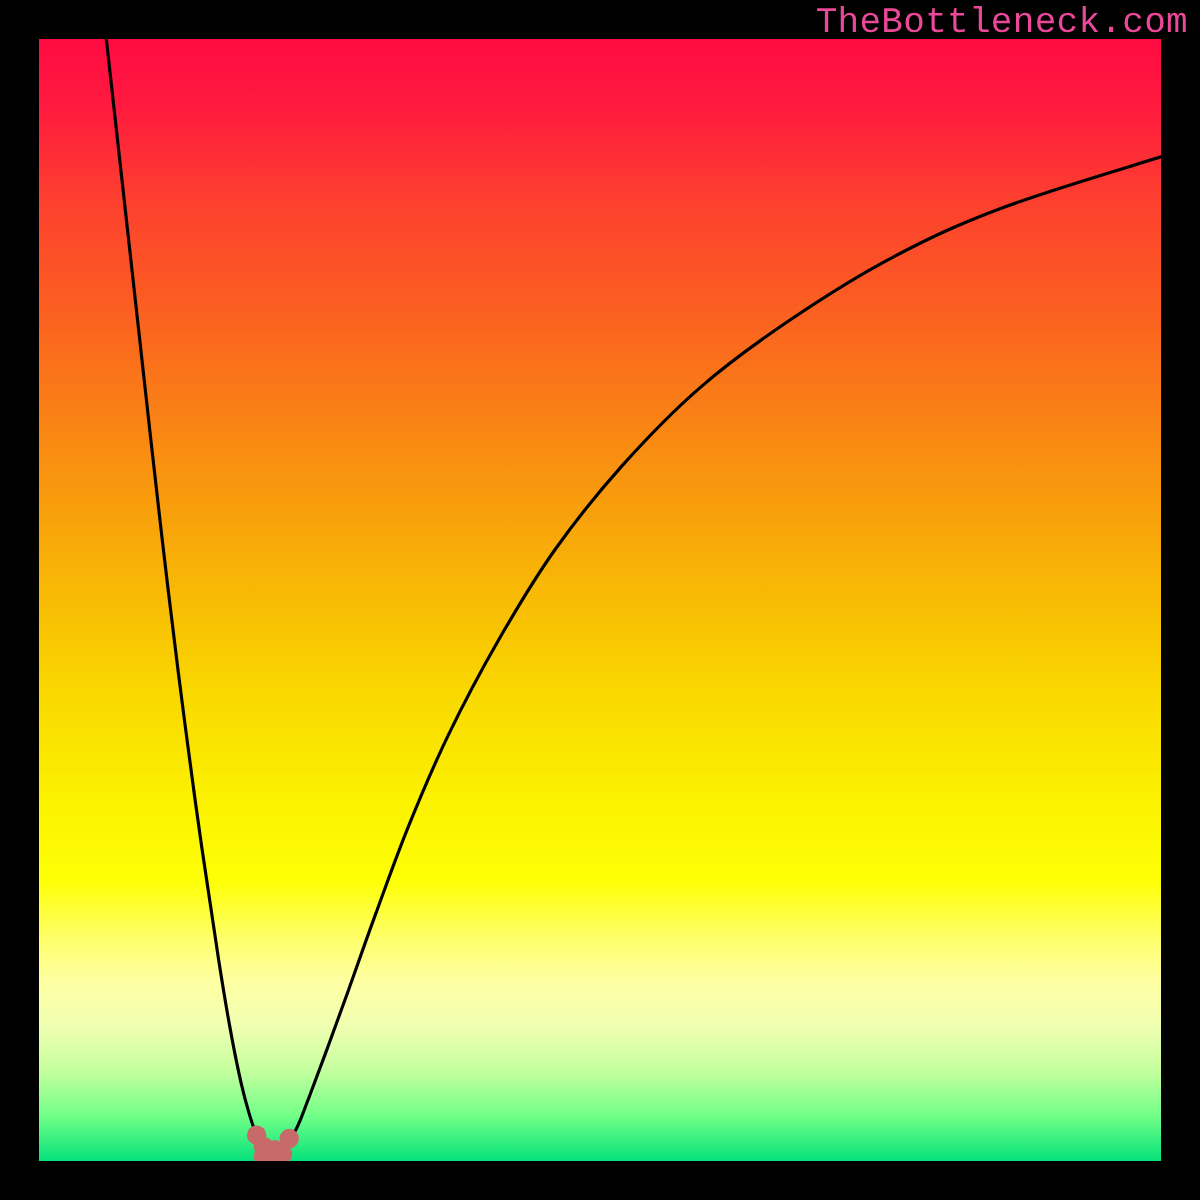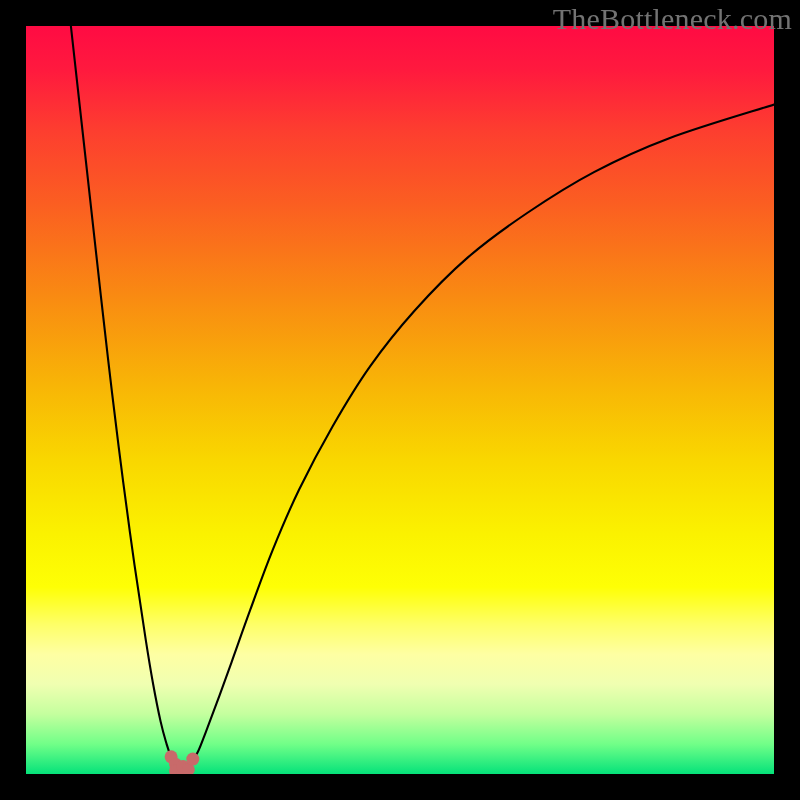--- a/index.html
+++ b/index.html
@@ -20,23 +20,23 @@
     left: 26px;
     top: 26px;
     width: 748px;
     height: 748px;
     overflow: hidden;
   }
   .watermark {
     position: absolute;
     top: 2px;
     right: 8px;
-    font-family: Liberation Serif, serif;
-    font-size: 30px;
-    color: #737373;
+    font-family: Liberation Mono, monospace;
+    font-size: 24px;
+    color: #ec4899;
     font-weight: 500;
     letter-spacing: 0.2px;
   }
   svg { display: block; }
 </style>
 </head>
 <body>
 
 <div class="frame">
 

